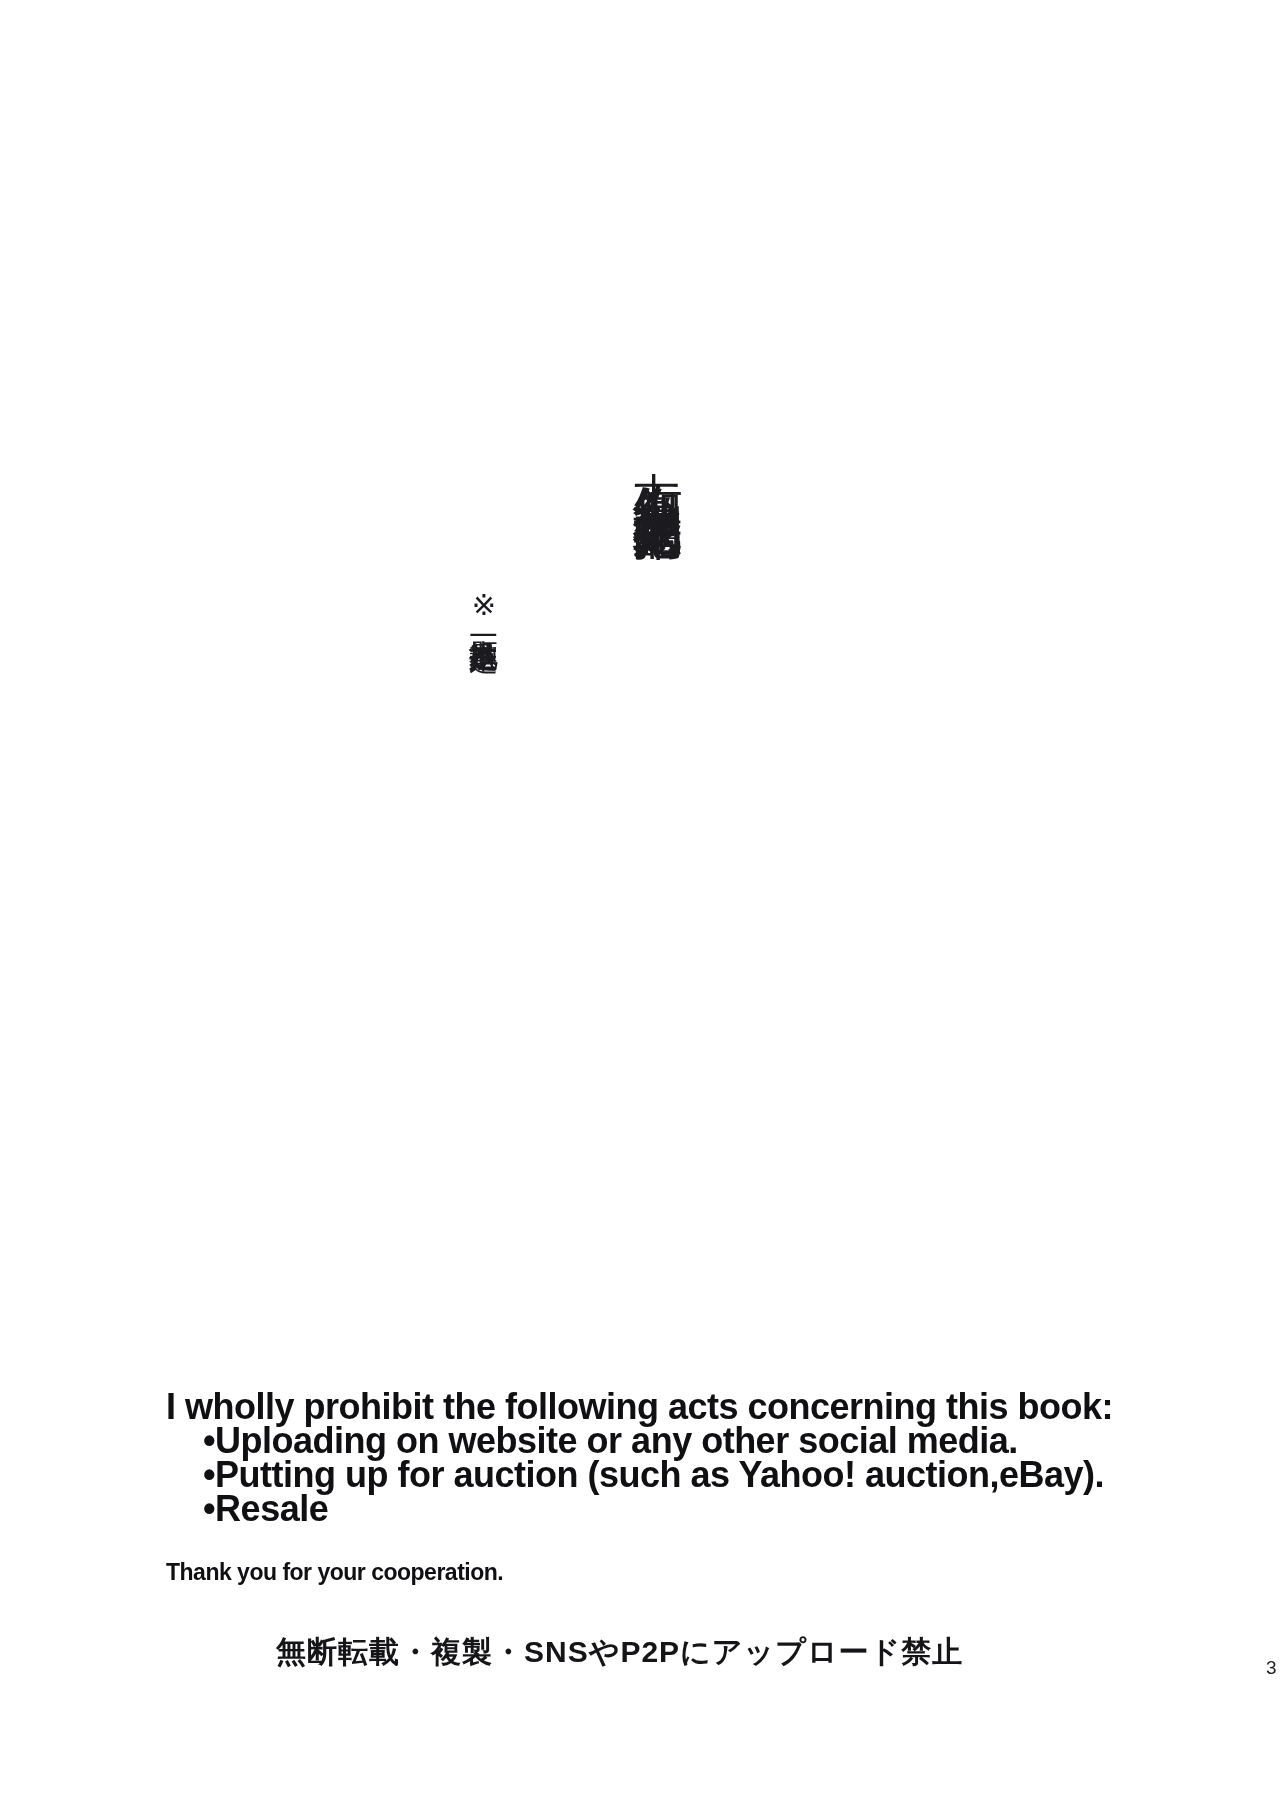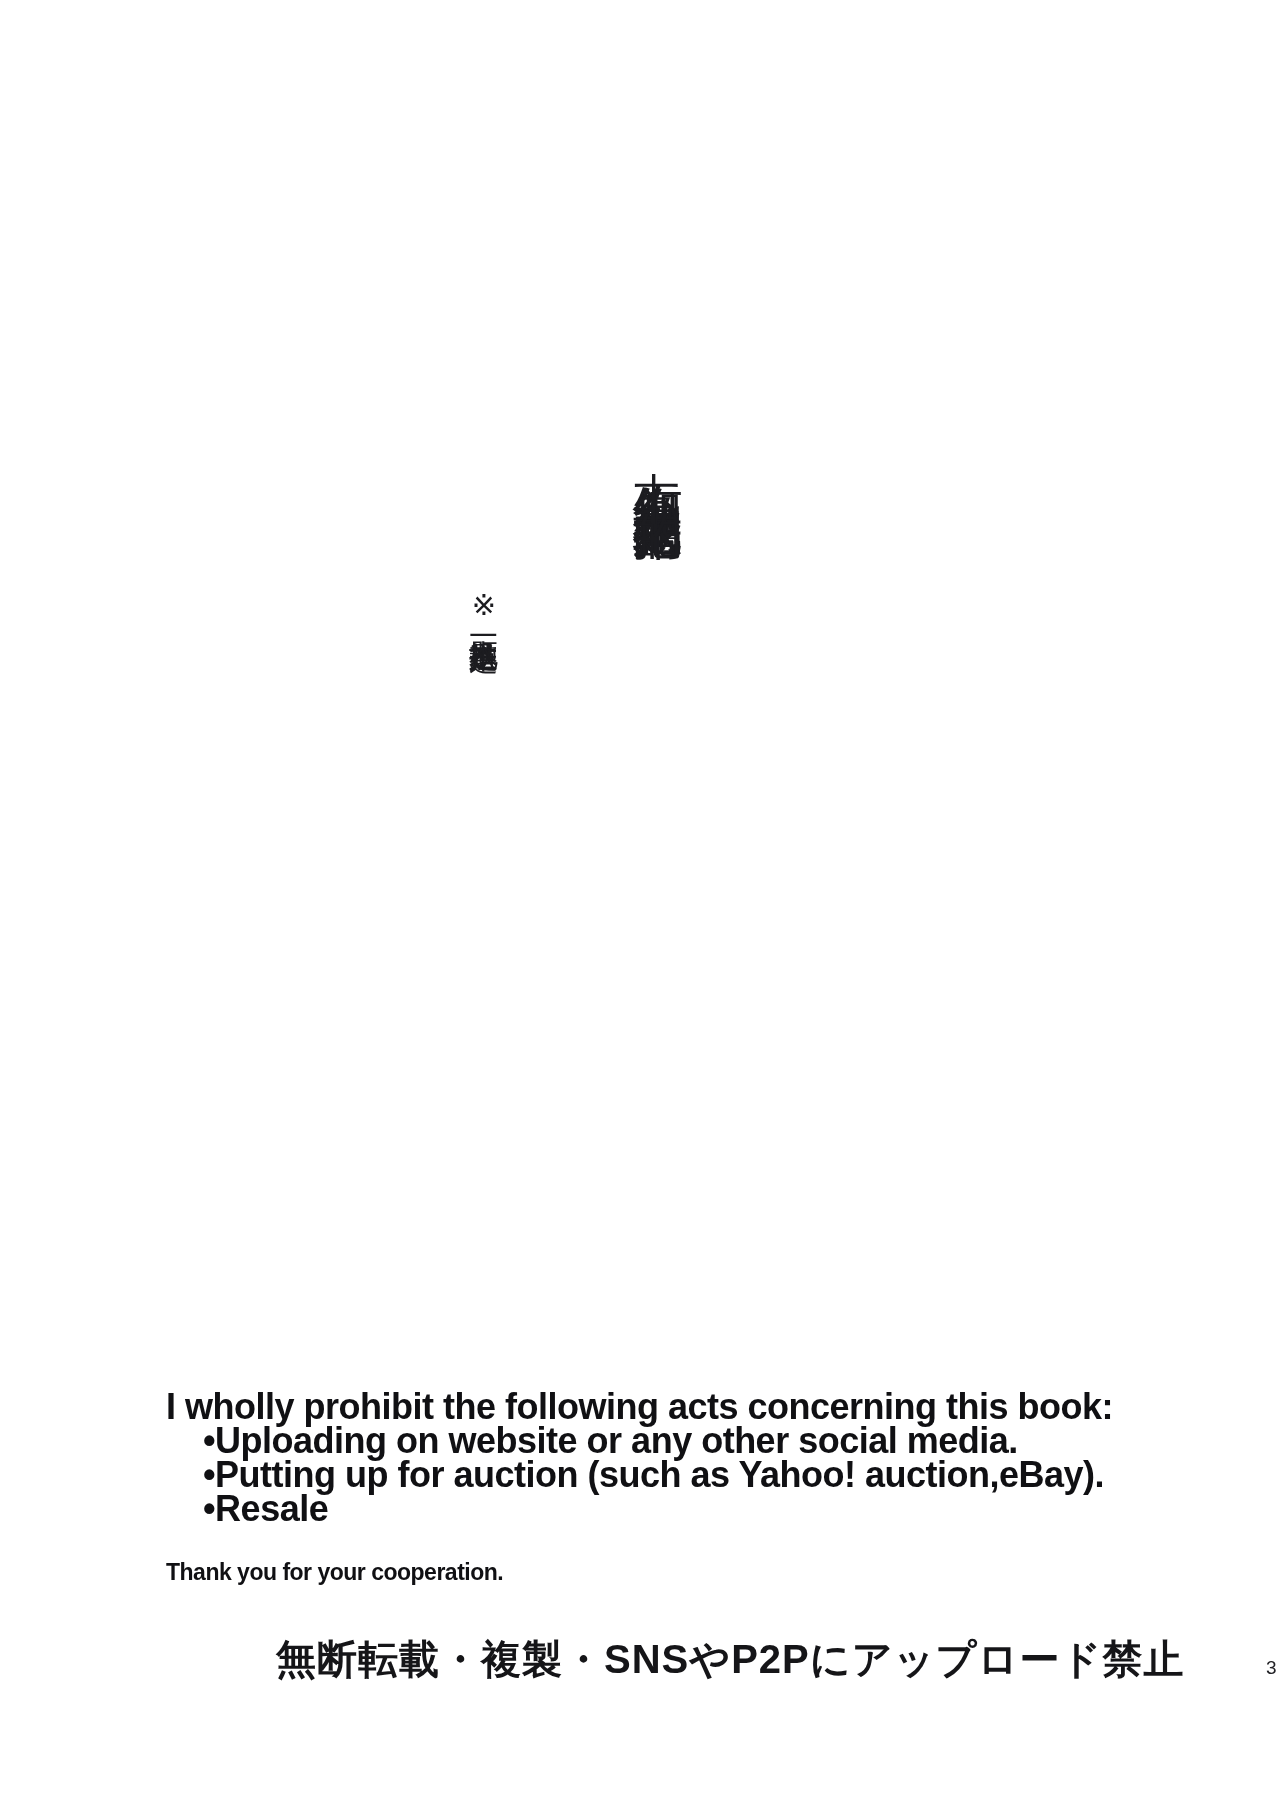--- a/index.html
+++ b/index.html
@@ -60,21 +60,21 @@
     font-weight: bold;
     font-size: 23px;
     letter-spacing: -0.5px;
     white-space: nowrap;
   }
   .jp-notice {
     position: absolute;
     left: 276px;
     top: 1632px;
     color: #151518;
-    font-size: 40px;
+    font-size: 30px;
     font-weight: 600;
     letter-spacing: 1px;
     white-space: nowrap;
   }
   .page-number {
     position: absolute;
     left: 1266px;
     top: 1657px;
     color: #222226;
     font-size: 19px;

